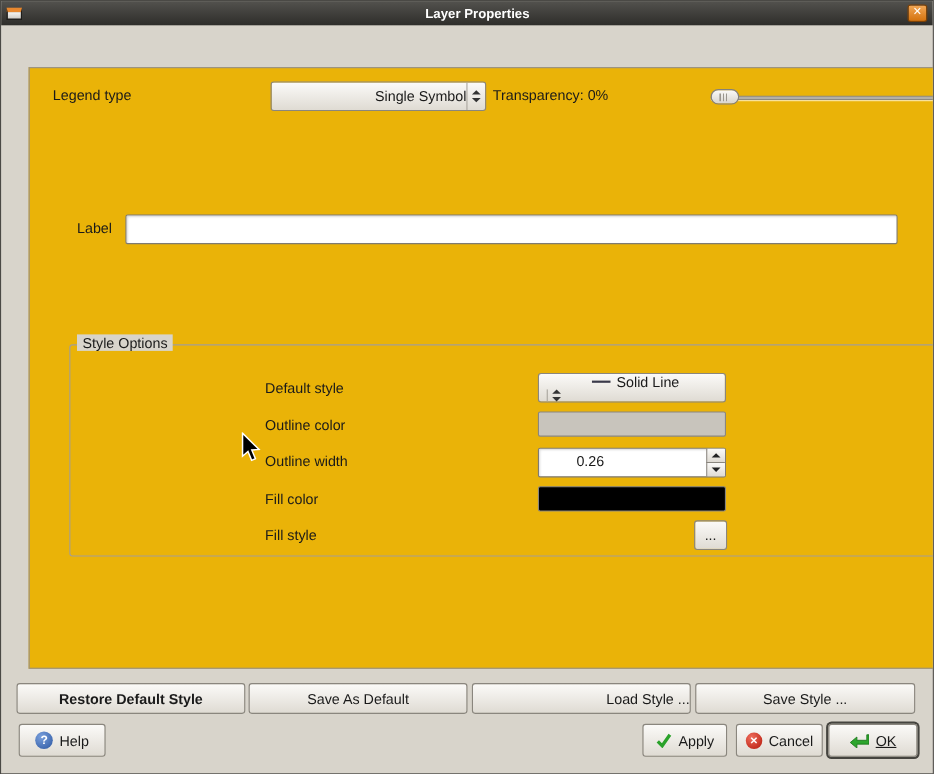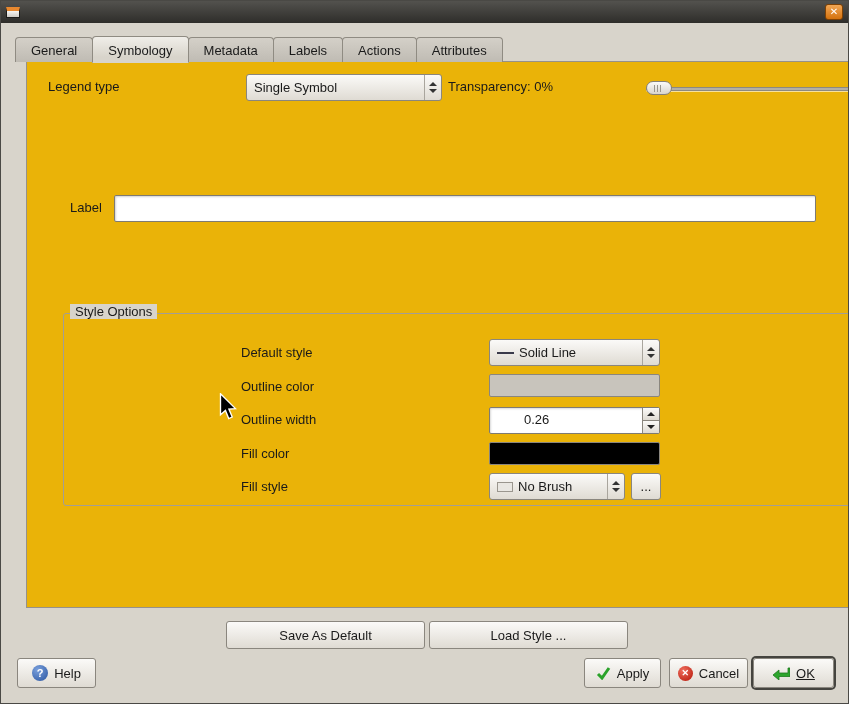--- a/index.html
+++ b/index.html
@@ -57,21 +57,21 @@
     background:linear-gradient(#fbfaf8,#dfdbd3);
     border:1px solid #8a867e; border-radius:3px;
   }
   .btn {
     display:flex; align-items:center; justify-content:center; gap:6px;
     font-size:13px; cursor:default;
   }
   .combo {
     display:flex; align-items:center; padding-left:7px; cursor:default;
   }
-  .combo-text { flex:1; display:flex; align-items:center; gap:5px; overflow:hidden; white-space:nowrap; }
+  .combo-text { flex:1; display:flex; align-items:center; gap:5px; overflow:hidden; white-space:nowrap;justify-content:flex-end; }
   .combo-arrows {
     width:17px; align-self:stretch; display:flex; flex-direction:column;
     align-items:center; justify-content:center; border-left:1px solid #a9a59d;
   }
   .tri-up { width:0; height:0; border-left:4px solid transparent; border-right:4px solid transparent; border-bottom:4px solid #333; margin-bottom:3px; }
   .tri-down { width:0; height:0; border-left:4px solid transparent; border-right:4px solid transparent; border-top:4px solid #333; }
   
   .text-input {
     background:#fff; border:1px solid #7f7b72; border-radius:2px;
     box-shadow:inset 1px 1px 2px rgba(0,0,0,0.18);
@@ -132,33 +132,26 @@
   .footbtn { position:absolute; top:657px; height:30px; }
   .cursor { position:absolute; left:218px; top:392px; z-index:9; pointer-events:none; }
 </style>
 </head>
 <body>
 
 <div class="window">
 
   <div class="titlebar">
     <span class="win-icon"></span>
+    <span class="titlebar-title">Layer Properties</span>
     <span class="close-btn">
       <span>✕</span>
     </span>
   </div>
 
-  <div class="tabbar">
-    <div class="tab">General</div>
-    <div class="tab active">Symbology</div>
-    <div class="tab">Metadata</div>
-    <div class="tab">Labels</div>
-    <div class="tab">Actions</div>
-    <div class="tab">Attributes</div>
-  </div>
 
   <div class="content">
 
     <span class="abs lbl" style="left:21px; top:17px;">Legend type</span>
 
     <div class="abs combo" style="left:219px; top:12px; width:196px; height:27px;">
       <span class="combo-text">
         <span>Single Symbol</span>
       </span>
       <span class="combo-arrows">
@@ -175,21 +168,21 @@
     </div>
 
     <span class="abs lbl" style="left:43px; top:138px;">Label</span>
 
     <input class="abs text-input" style="left: 87px; top: 133px; width: 702px; height: 27px;" value="">
 
     <div class="abs groupbox" style="left:36px; top:251px; width:788px; height:193px;">
       <span class="group-title">Style Options</span>
 
       <span class="abs lbl" style="left:177px; top:31px;">Default style</span>
-      <div class="abs combo" style="left:425px; top:25px; width:171px; height:27px;">
+      <div class="abs combo" style="left:425px; top:25px; width:171px; height:27px;flex-direction:column;">
         <span class="combo-text">
           <span class="icon-line-sample"></span>
           <span>Solid Line</span>
         </span>
         <span class="combo-arrows">
           <span class="tri-up"></span>
             <span class="tri-down"></span>
         </span>
       </div>
 
@@ -206,42 +199,38 @@
           <span class="spin-btn">
               <span class="tri-down"></span>
             </span>
         </span>
       </div>
 
       <span class="abs lbl" style="left:177px; top:132px;">Fill color</span>
       <div class="abs swatch" style="left: 425px; top: 128px; width: 171px; height: 23px; background: rgb(0, 0, 0);"></div>
 
       <span class="abs lbl" style="left:177px; top:165px;">Fill style</span>
-      <div class="abs combo" style="left:425px; top:159px; width:136px; height:27px;">
-        <span class="combo-text">
-          <span class="icon-nobrush"></span>
-          <span>No Brush</span>
-        </span>
-        <span class="combo-arrows">
-          <span class="tri-up"></span>
-            <span class="tri-down"></span>
-        </span>
-      </div>
       <div class="abs btn more-btn" style="left:567px; top:159px; width:30px; height:27px;">
         <span>...</span>
       </div>
 
     </div>
   </div>
 
+  <div class="btn stylebtn" style="left:14px; width:208px;">
+    <span style="font-weight:bold;">Restore Default Style</span>
+  </div>
   <div class="btn stylebtn" style="left:225px; width:199px;">
     <span>Save As Default</span>
   </div>
-  <div class="btn stylebtn" style="left:428px; width:199px;">
+  <div class="btn stylebtn" style="left:428px; width:199px;justify-content:flex-end;">
     <span>Load Style ...</span>
+  </div>
+  <div class="btn stylebtn" style="left:631px; width:200px;">
+    <span>Save Style ...</span>
   </div>
 
   <div class="btn footbtn" style="left:16px; width:79px;">
     <span class="icon-help">?</span>
     <span>Help</span>
   </div>
 
   <div class="btn footbtn" style="left:583px; width:77px;">
     <svg width="15" height="14" viewBox="0 0 15 14">
       <path d="M2 8 L6 12 L13 2" stroke="#2aa22a" stroke-width="3" fill="none"></path>

